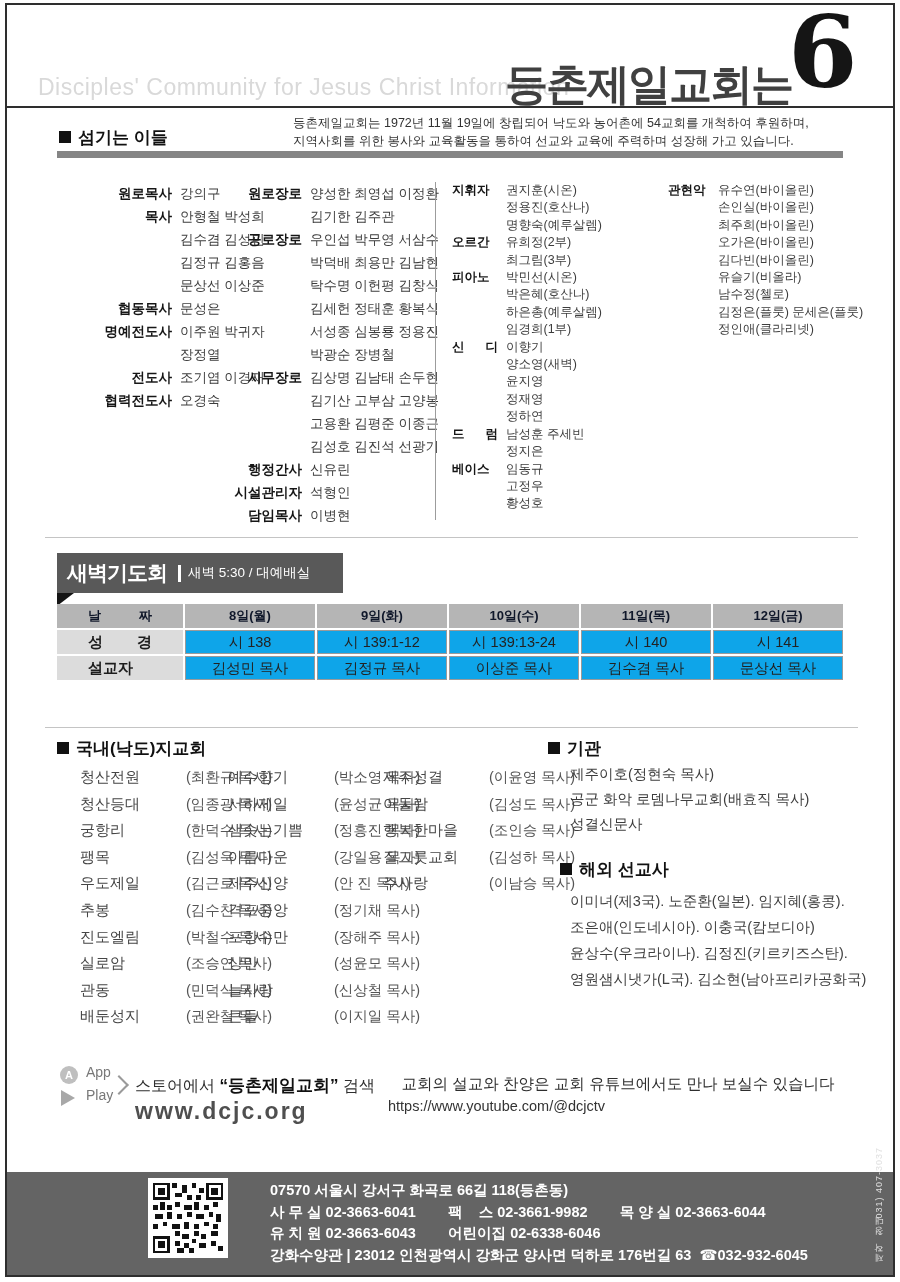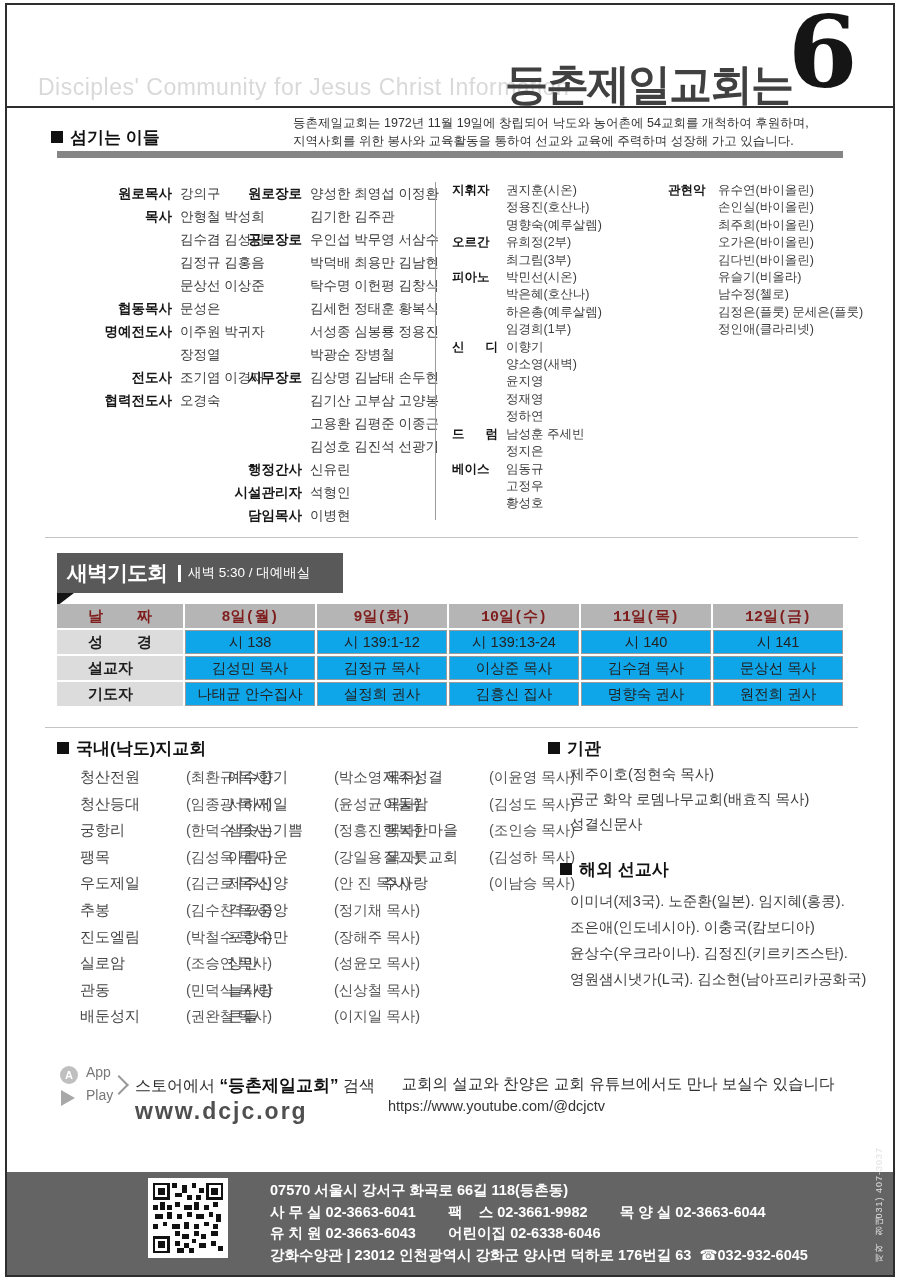--- a/index.html
+++ b/index.html
@@ -11,21 +11,21 @@
 
   
   .hdr-en{left:38px;top:74px;font-size:23px;color:#d9d9d9;letter-spacing:.5px;white-space:nowrap;}
   .hdr-kr{left:505px;top:56px;font-size:43px;font-weight:800;color:#404040;letter-spacing:-2px;white-space:nowrap;}
   .hdr-num{left:788px;top:2px;font-size:100px;line-height:1;font-weight:bold;font-family:"DejaVu Serif","Liberation Serif",serif;color:#151515;}
   .hdr-line{left:7px;top:106px;width:886px;height:2px;background:#2e2e2e;}
 
   
   .sec-title{font-weight:bold;font-size:17px;color:#111;white-space:nowrap;}
   .sq{display:inline-block;width:12px;height:12px;background:#111;margin-right:7px;}
-  .intro-title{left:51px;top:126px;text-align:center;}
+  .intro-title{left:59px;top:126px;text-align:center;}
   .intro-text{left:293px;top:115px;font-size:12.5px;line-height:17.5px;color:#333;white-space:nowrap;}
   .graybar{left:57px;top:151px;width:786px;height:7px;background:#858585;}
 
   
   .scol{white-space:nowrap;}
   .srow{display:flex;}
   .slabel{font-weight:bold;color:#161616;text-align:right;flex:none;}
   .sname{color:#3d3d3d;margin-left:8px;}
   .col-a{left:60px;top:182px;font-size:13.5px;line-height:23px;}
   .col-a .slabel{width:112px;}
@@ -42,21 +42,21 @@
   .dawn-bar{left:57px;top:553px;width:286px;height:40px;background:#595959;color:#fff;display:flex;align-items:center;padding-left:10px;box-sizing:border-box;white-space:nowrap;}
   .dawn-title{font-size:21px;font-weight:800;letter-spacing:-1px;}
   .dawn-vbar{display:inline-block;width:3px;height:17px;background:#fff;margin:0 7px 0 11px;}
   .dawn-sub{font-size:13.5px;}
   .dawn-tri{left:57px;top:593px;width:0;height:0;border-top:13px solid #141414;border-right:17px solid transparent;}
 
   
   .dawn-table-wrap{left:55px;top:602px;width:790px;}
   table.dawn{border-collapse:separate;border-spacing:2px;width:790px;table-layout:fixed;}
   table.dawn col.c0{width:126px;}
-  table.dawn th{background:#b5b5b5;font-size:15px;font-weight:bold;color:#7f1d1d;height:24px;padding:0;text-align:center;font-family:Liberation Mono, monospace;}
+  table.dawn th{background:#b5b5b5;font-size:13px;font-weight:bold;color:#0f172a;height:24px;padding:0;text-align:center;}
   table.dawn td{background:#0ea5e9;border:1px solid #9a9a9a;font-size:14.5px;color:#222;height:22px;padding:0;text-align:center;white-space:nowrap;}
   table.dawn td.rowlabel{background:#dcdcdc;border:1px solid #dcdcdc;font-size:15px;font-weight:bold;color:#1d1d1d;}
   .jname{display:inline-block;text-align:justify;text-align-last:justify;}
   .w64{width:64px;}
 
   
   .church-title{left:57px;top:737px;}
   .ccol{white-space:nowrap;font-size:15px;line-height:26.6px;}
   .crow{display:flex;}
   .cname{width:96px;flex:none;color:#454545;text-align:justify;text-align-last:justify;}
@@ -430,28 +430,20 @@
 
           <tr>
             <td class="rowlabel"><span class="jname w64">설교자</span></td>
             <td>김성민 목사</td>
             <td>김정규 목사</td>
             <td>이상준 목사</td>
             <td>김수겸 목사</td>
             <td>문상선 목사</td>
           </tr>
 
-          <tr>
-            <td class="rowlabel"><span class="jname w64">기도자</span></td>
-            <td>나태균 안수집사</td>
-            <td>설정희 권사</td>
-            <td>김흥신 집사</td>
-            <td>명향숙 권사</td>
-            <td>원전희 권사</td>
-          </tr>
 
       </tbody>
     </table>
   </div>
 
   <div class="abs hline" style="left:45px;top:727px;width:813px;"></div>
 
   <div class="abs church-title sec-title">
     <span class="sq"></span><span>국내(낙도)지교회</span>
   </div>

